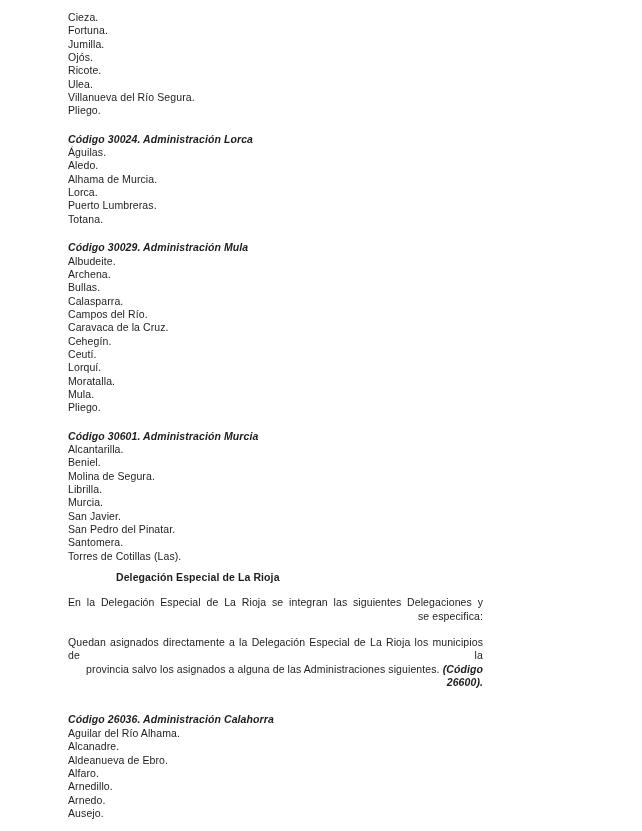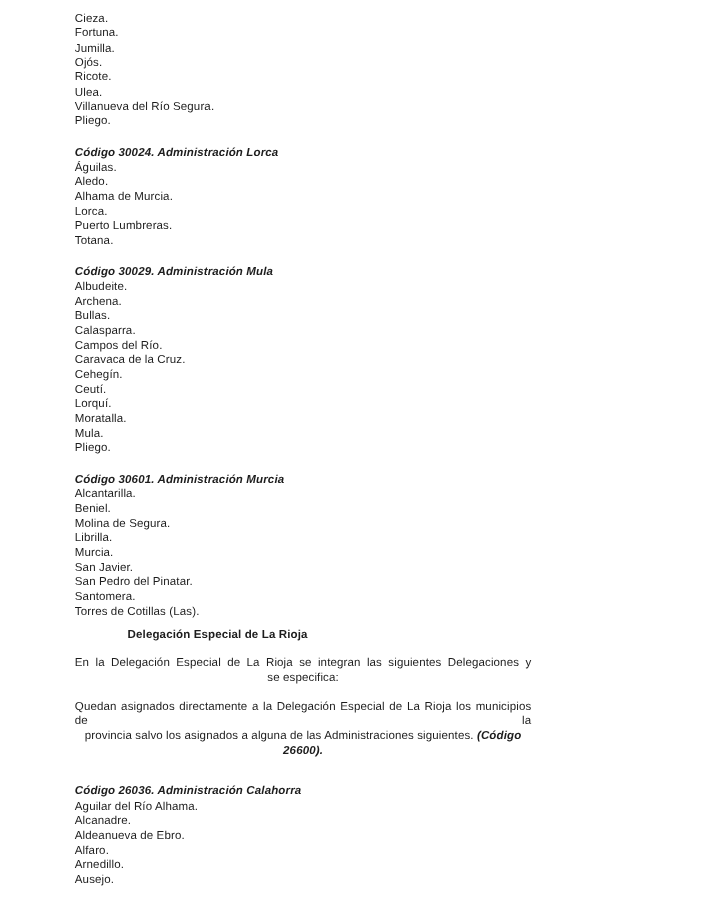--- a/index.html
+++ b/index.html
@@ -45,21 +45,21 @@
     margin-top: 12px;
   }
   .para.para-2 {
     margin-top: 13px;
   }
   .para .jline {
     text-align: justify;
     text-align-last: justify;
   }
   .para .lline {
-    text-align: center;
+    text-align: right;
   }
   .em-tail {
     font-weight: 700;
     font-style: italic;
   }
 </style>
 </head>
 <body>
 
 <div class="page">
@@ -126,16 +126,17 @@
     <div class="lline"><span>provincia salvo los asignados a alguna de las Administraciones siguientes. </span><span class="em-tail">(Código 26600).</span></div>
   </div>
 
   <div class="code-heading big-gap">Código 26036. Administración Calahorra</div>
   <div class="muni-list">
       <div class="muni-item">Aguilar del Río Alhama.</div>
       <div class="muni-item">Alcanadre.</div>
       <div class="muni-item">Aldeanueva de Ebro.</div>
       <div class="muni-item">Alfaro.</div>
       <div class="muni-item">Arnedillo.</div>
+      <div class="muni-item">Arnedo.</div>
       <div class="muni-item">Ausejo.</div>
     </div>
 
 </div>
 
 </body></html>

